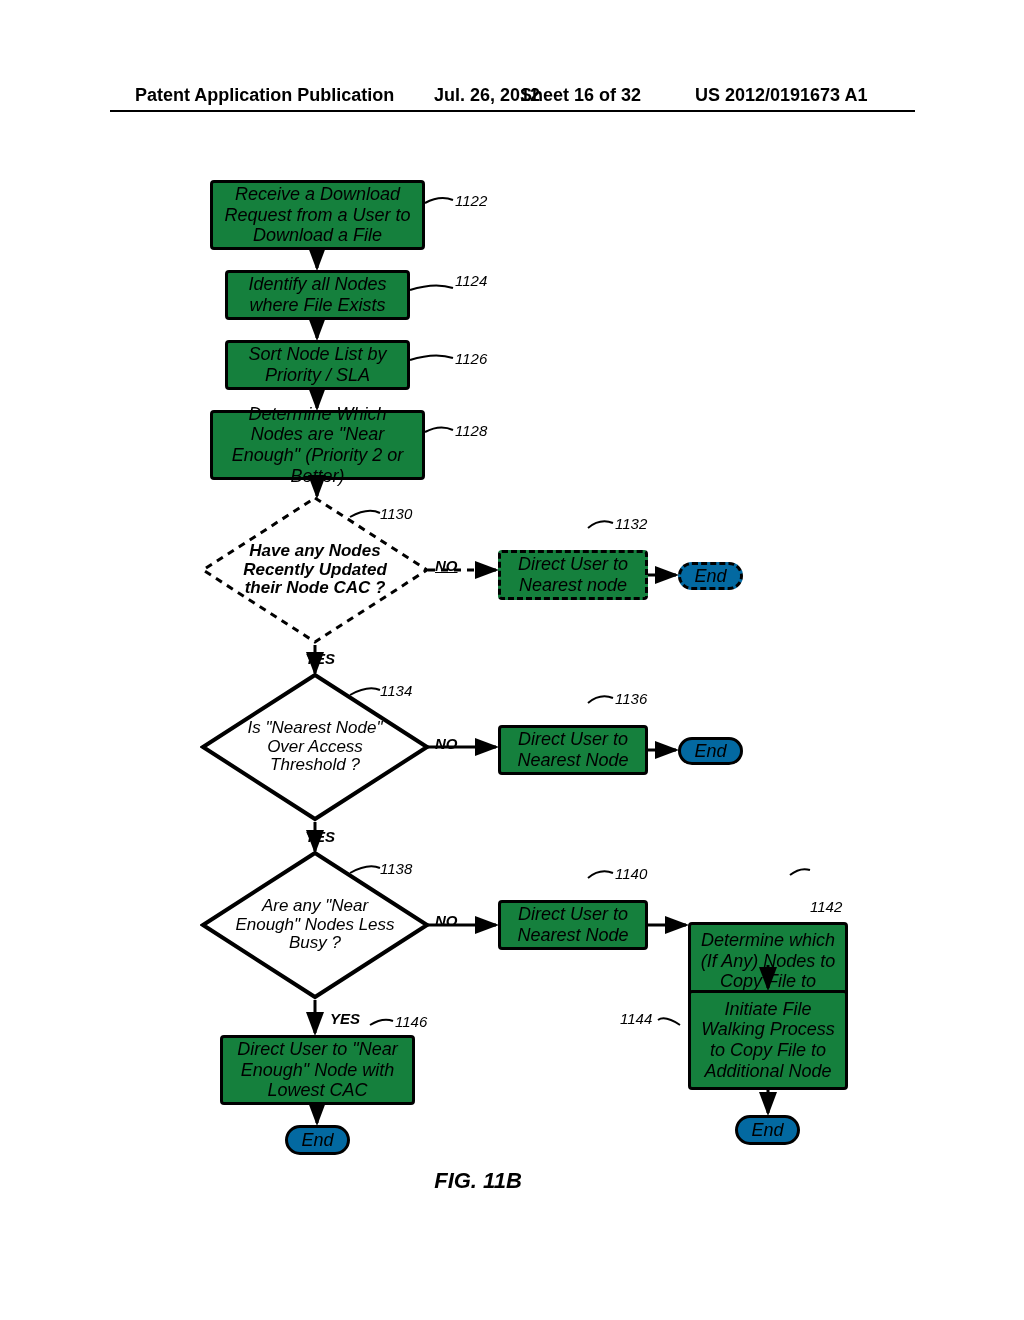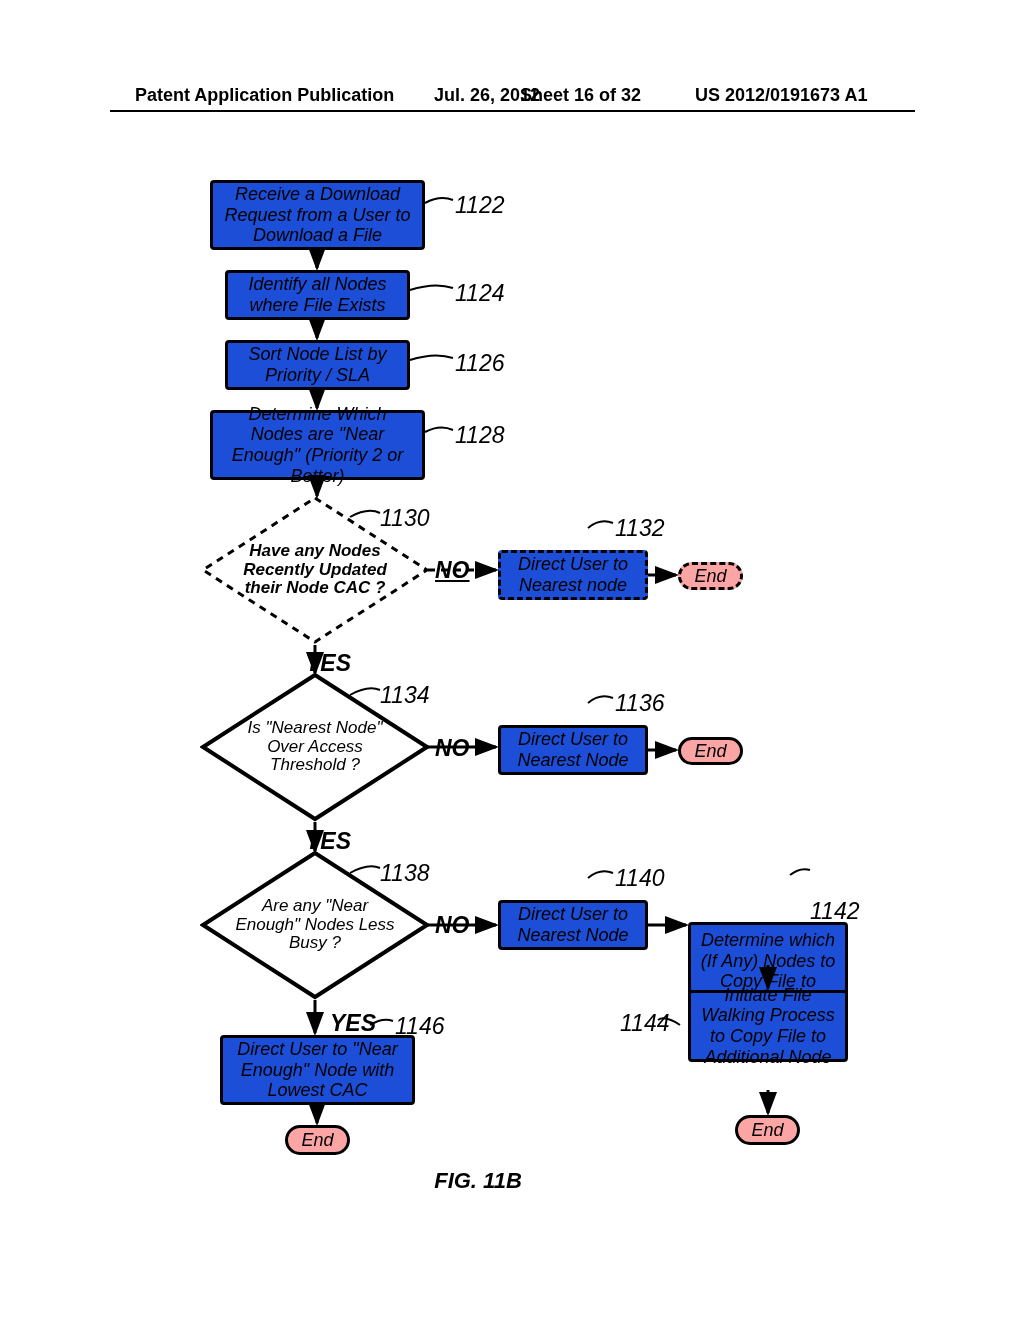--- a/index.html
+++ b/index.html
@@ -44,53 +44,53 @@
     border: 3px solid #000;
     border-radius: 4px;
     text-align: center;
     font-style: italic;
     font-size: 18px;
     line-height: 1.15;
     display: flex;
     align-items: center;
     justify-content: center;
     padding: 4px 8px;
-    background: #1d4ed8;
+    background: #15803d;
   }
   .proc.dashed { border-style: dashed; }
   .term {
     border: 3px solid #000;
     border-radius: 999px;
     text-align: center;
     font-style: italic;
     font-size: 18px;
     display: flex;
     align-items: center;
     justify-content: center;
-    background: #fca5a5;
+    background: #0369a1;
   }
   .diamond {
     position: absolute;
   }
   .diamond svg { position: absolute; left:0; top:0; }
   .diamond .dtext {
     position: absolute;
     left: 0; top: 0; width: 100%; height: 100%;
     display: flex; align-items: center; justify-content: center;
     text-align: center;
     font-style: italic;
     font-size: 17px;
     line-height: 1.1;
     padding: 0 30px;
     box-sizing: border-box;
   }
   .label {
     position: absolute;
     font-style: italic;
-    font-size: 23px;
+    font-size: 15px;
   }
   .bold { font-weight: bold; font-style: italic; }
   .ul { text-decoration: underline; }
   .fig {
     position: absolute;
     left: 0; width: 956px;
     text-align: center;
     font-weight: bold;
     font-style: italic;
     font-size: 22px;
@@ -112,21 +112,21 @@
     <span class="header-mid">Jul. 26, 2012</span>
     <span class="header-sheet">Sheet 16 of 32</span>
     <span class="header-right">US 2012/0191673 A1</span>
   </div>
   <div class="hr"></div>
 
   <div class="shape proc" style="left:210px; top:180px; width:215px; height:70px;">Receive a Download Request from a User to Download a File</div>
   <div class="label" style="left:455px; top:192px;">1122</div>
 
   <div class="shape proc" style="left:225px; top:270px; width:185px; height:50px;">Identify all Nodes where File Exists</div>
-  <div class="label" style="left:455px; top:280px;">1124</div>
+  <div class="label" style="left:455px; top:272px;">1124</div>
 
   <div class="shape proc" style="left:225px; top:340px; width:185px; height:50px;">Sort Node List by Priority / SLA</div>
   <div class="label" style="left:455px; top:350px;">1126</div>
 
   <div class="shape proc" style="left:210px; top:410px; width:215px; height:70px;">Determine Which Nodes are "Near Enough" (Priority 2 or Better)</div>
   <div class="label" style="left:455px; top:422px;">1128</div>
 
   <div class="diamond" style="left:200px; top:495px; width:230px; height:150px;font-weight:bold;">
     <svg width="230" height="150" viewBox="0 0 230 150">
       <polygon points="115,3 227,75 115,147 3,75" fill="#fff" stroke="#000" stroke-width="3" stroke-dasharray="7 6"></polygon>
@@ -164,21 +164,21 @@
   <div class="label" style="left:380px; top:860px;">1138</div>
   <div class="label bold" style="left:435px; top:912px;">NO</div>
   <div class="label bold" style="left:330px; top:1010px;">YES</div>
 
   <div class="shape proc" style="left:498px; top:900px; width:150px; height:50px;">Direct User to Nearest Node</div>
   <div class="label" style="left:615px; top:865px;">1140</div>
 
   <div class="shape proc" style="left:688px; top:922px; width:160px; height:78px;">Determine which (If Any) Nodes to Copy File to</div>
   <div class="label" style="left:810px; top:862px;margin-top:36px;">1142</div>
 
-  <div class="shape proc" style="left:688px; top:990px; width:160px; height:72px;">Initiate File Walking Process to Copy File to Additional Node</div>
+  <div class="shape proc" style="left:688px; top:990px; width:160px; height:100px;">Initiate File Walking Process to Copy File to Additional Node</div>
   <div class="label" style="left:620px; top:1010px;">1144</div>
 
   <div class="shape proc" style="left:220px; top:1035px; width:195px; height:70px;">Direct User to "Near Enough" Node with Lowest CAC</div>
   <div class="label" style="left:395px; top:1013px;">1146</div>
 
   <div class="shape term" style="left:285px; top:1125px; width:65px; height:30px;">End</div>
   <div class="shape term" style="left:735px; top:1115px; width:65px; height:30px;">End</div>
 
   <div class="fig" style="top:1168px;">FIG. 11B</div>
 

